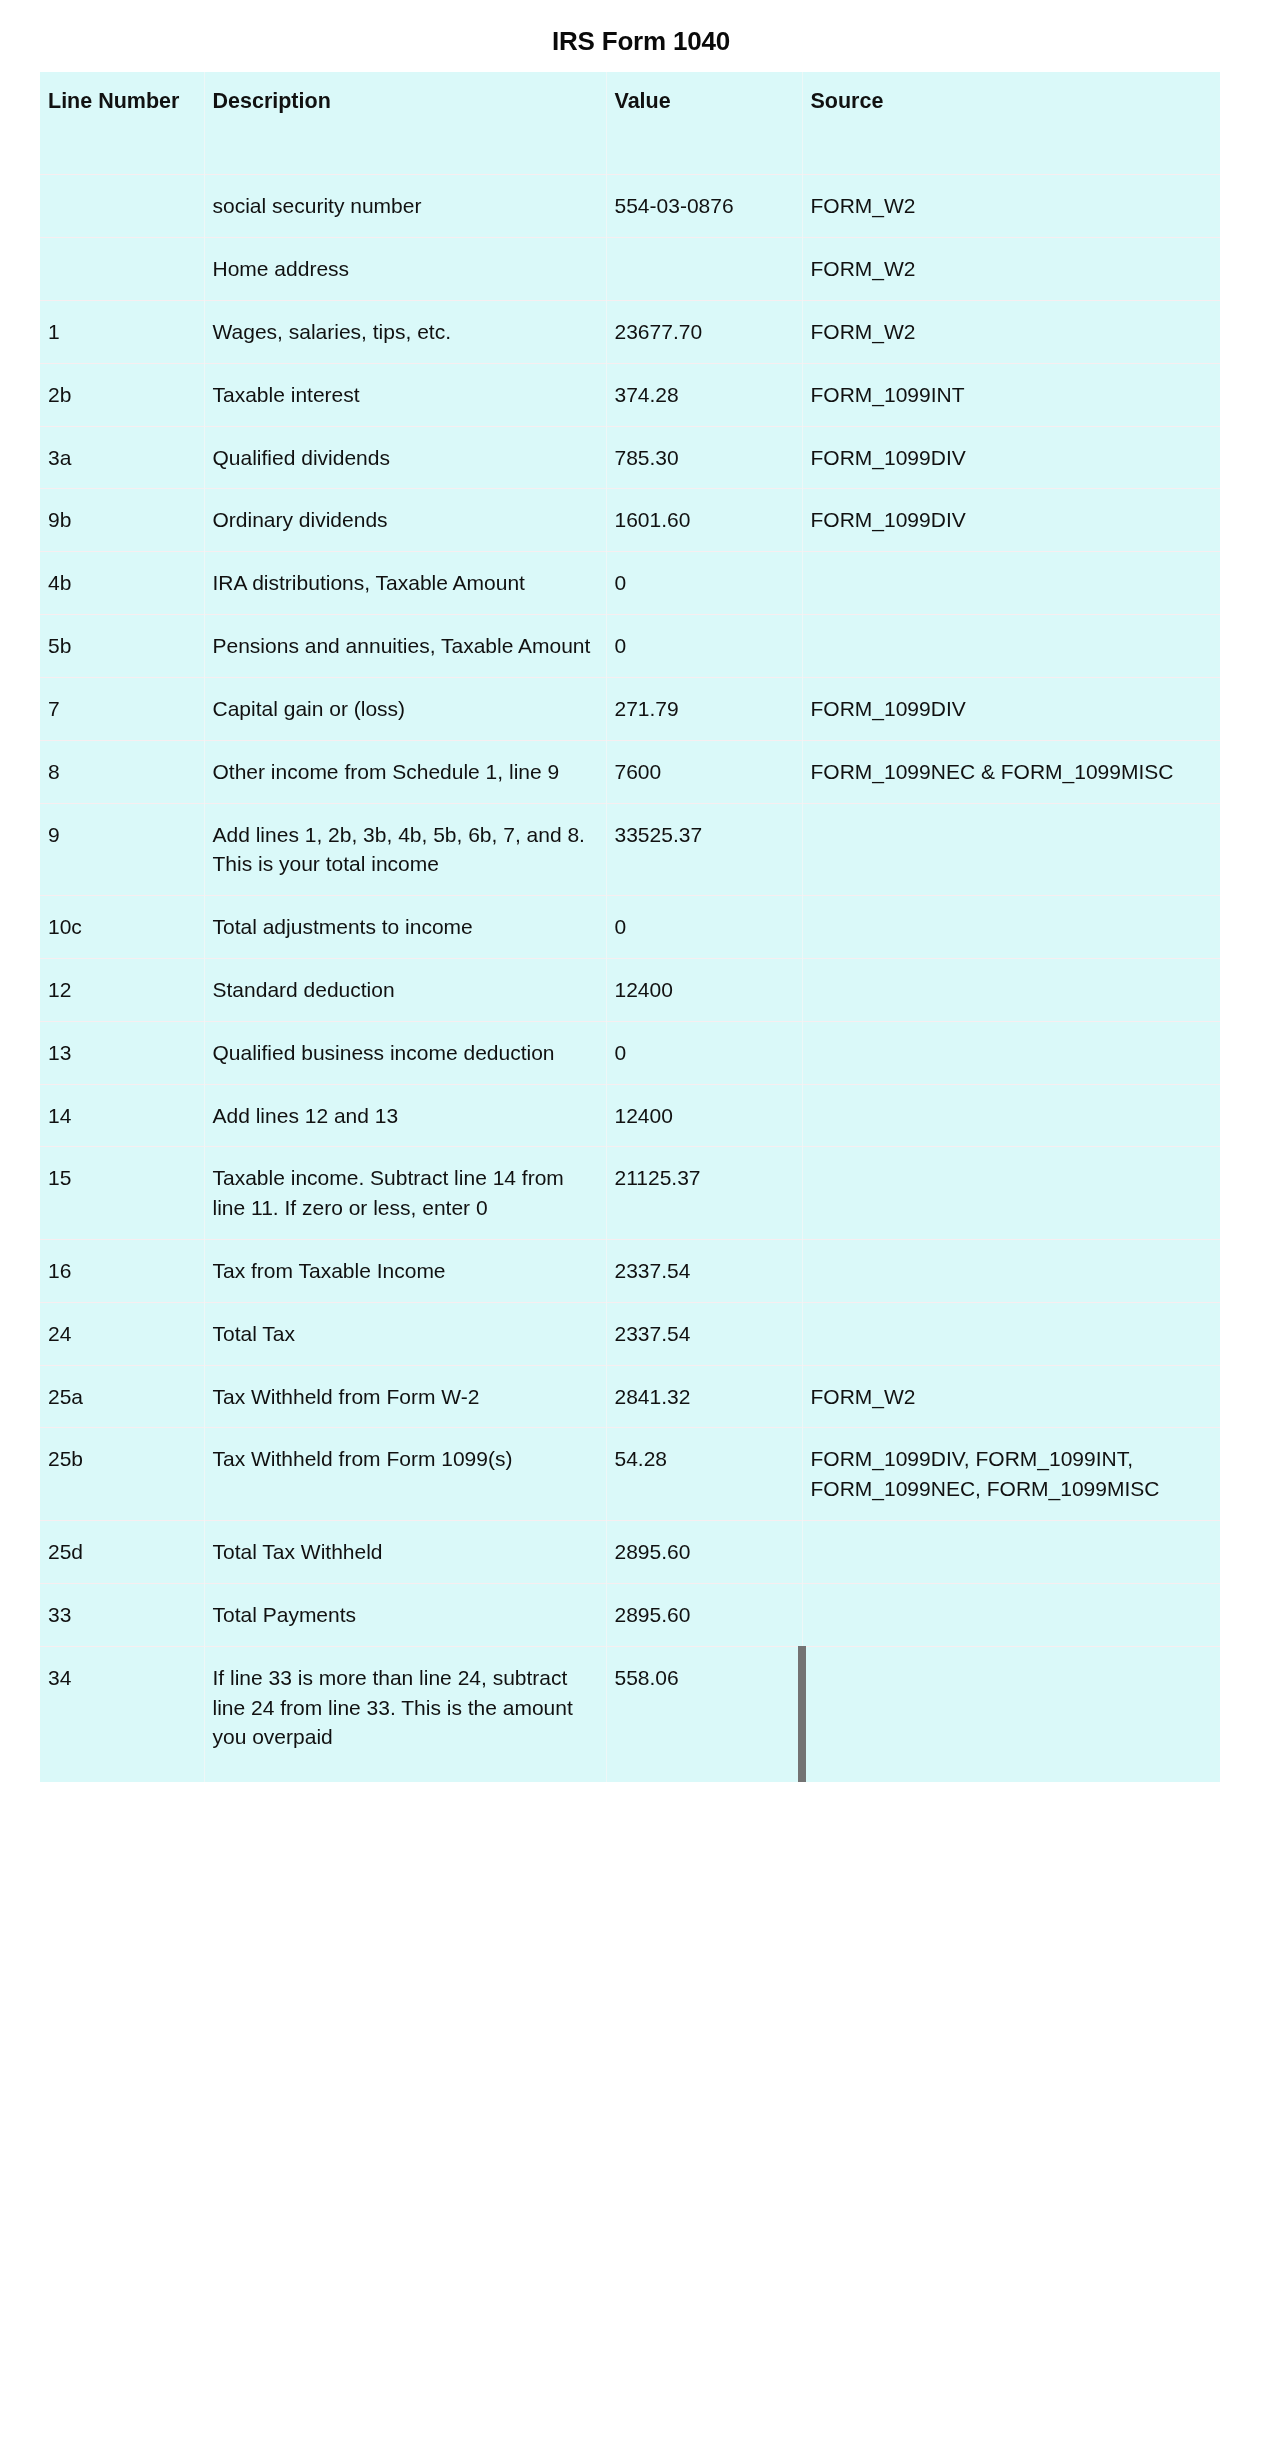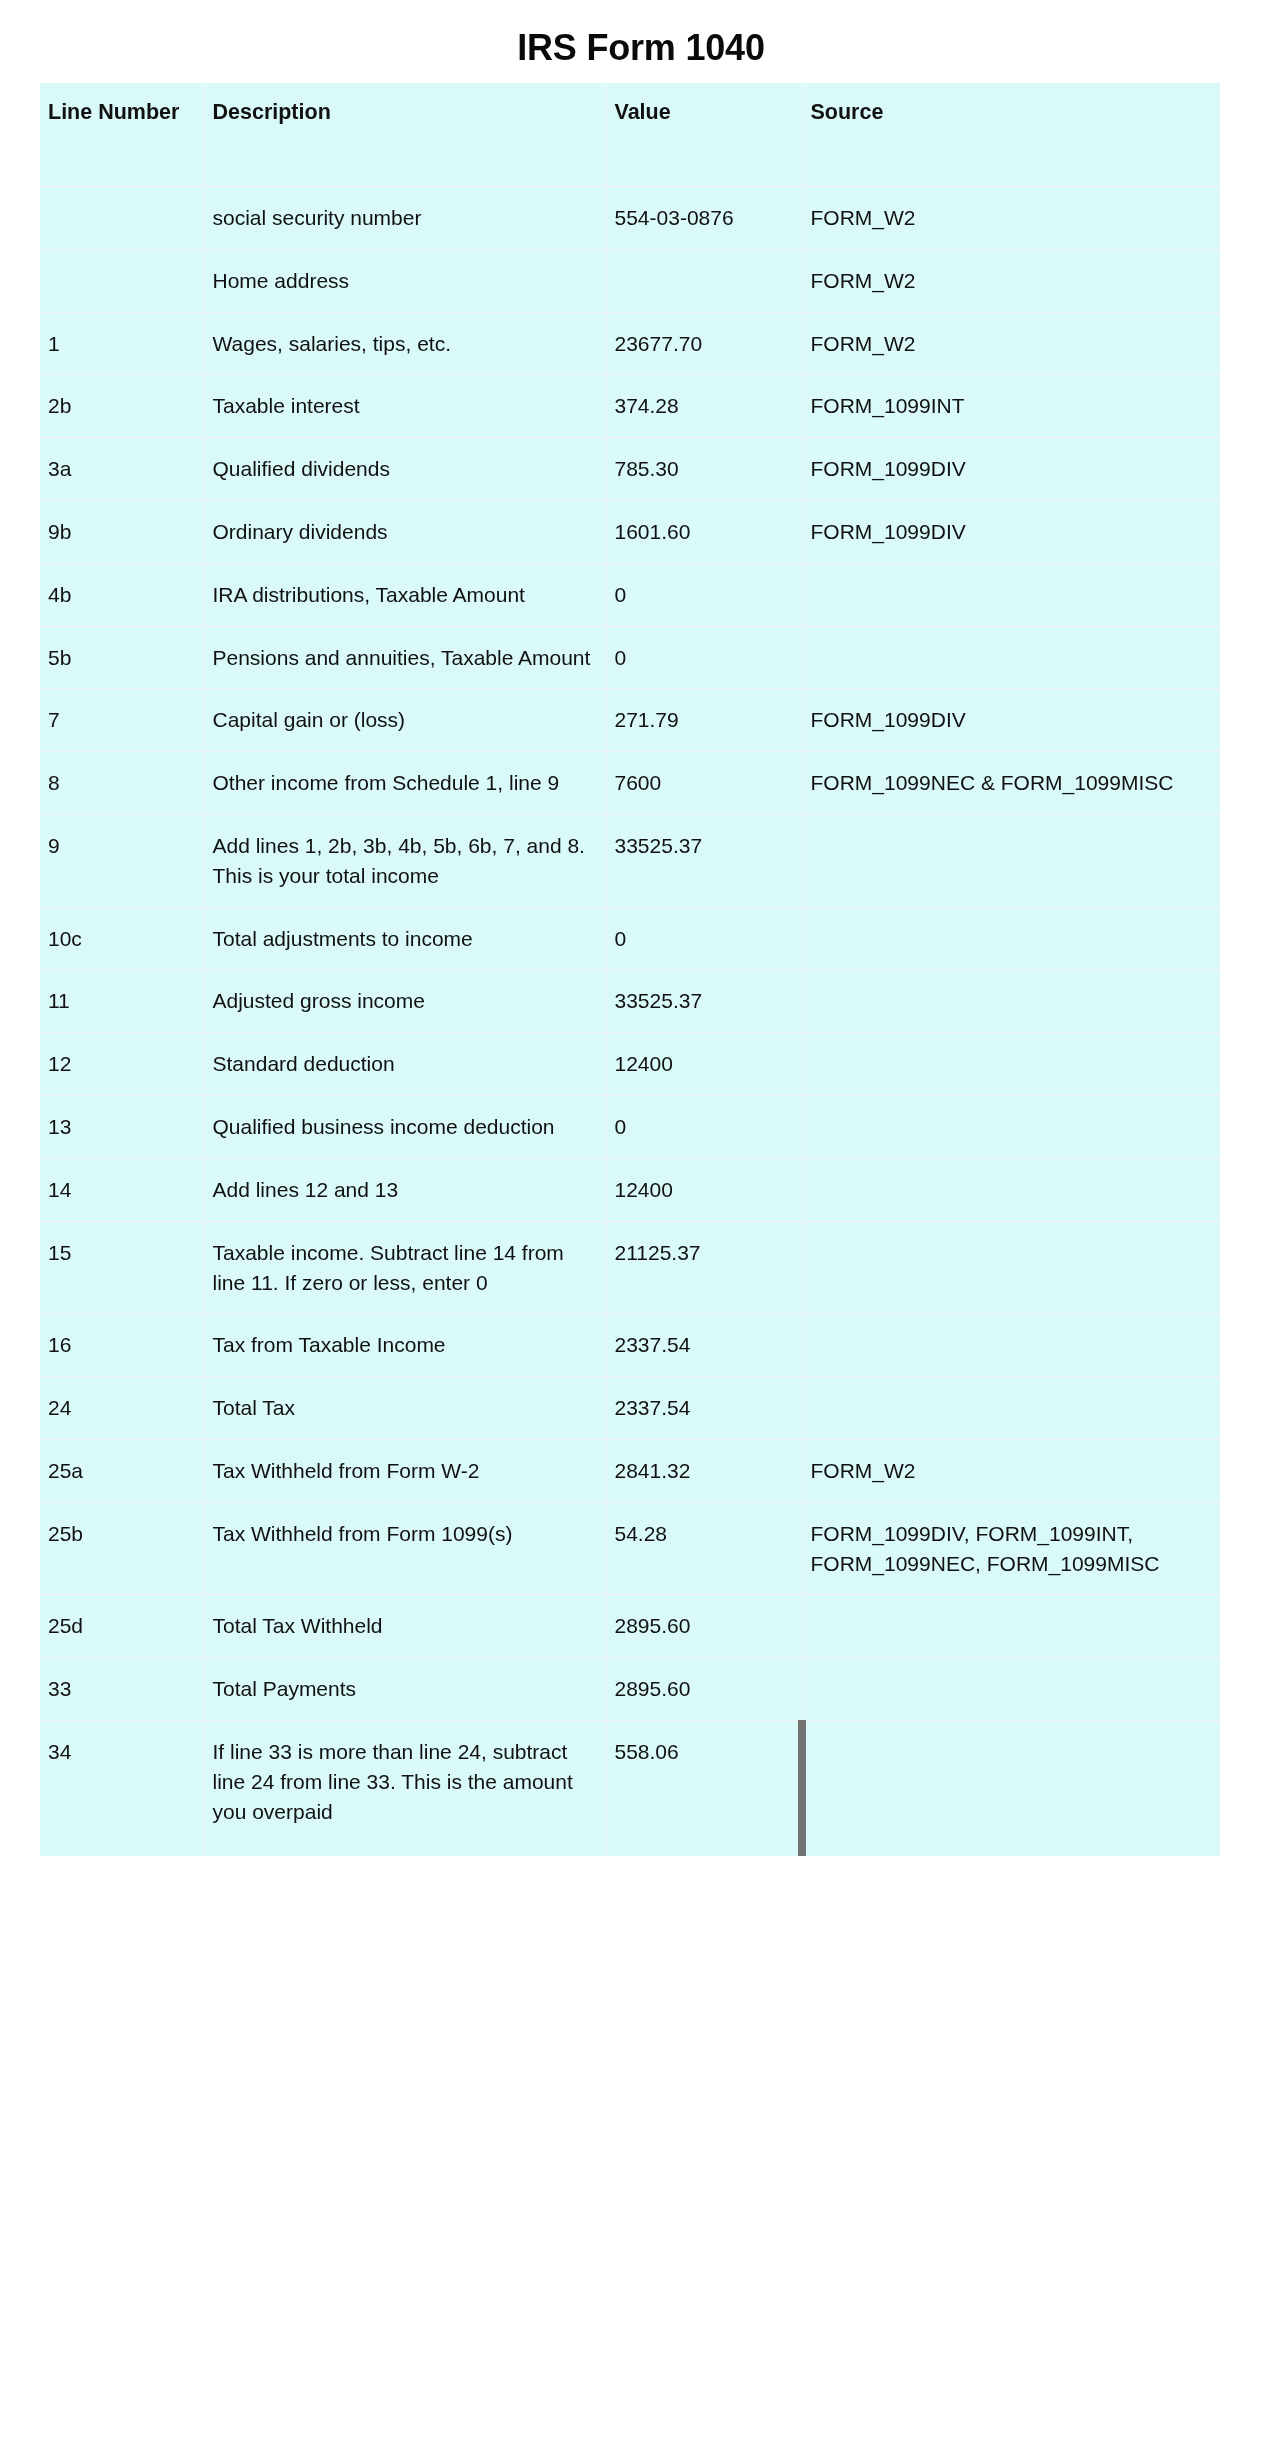--- a/index.html
+++ b/index.html
@@ -16,21 +16,21 @@
   }
   .page {
     position: relative;
     width: 1282px;
     height: 2464px;
     background: #ffffff;
     box-sizing: border-box;
   }
   .page-title {
     text-align: center;
-    font-size: 36px;
+    font-size: 26px;
     font-weight: bold;
     letter-spacing: -0.2px;
     color: #0a0a0a;
     margin: 0;
     padding-top: 27px;
     padding-bottom: 15px;
     line-height: 1.15;
   }
   .table-wrap {
     padding-left: 40px;
@@ -174,26 +174,20 @@
             <td class="value-cell">33525.37</td>
             <td></td>
           </tr>
           <tr>
             <td>10c</td>
             <td>Total adjustments to income</td>
             <td class="value-cell">0</td>
             <td></td>
           </tr>
           <tr>
-            <td>11</td>
-            <td>Adjusted gross income</td>
-            <td class="value-cell">33525.37</td>
-            <td></td>
-          </tr>
-          <tr>
             <td>12</td>
             <td>Standard deduction</td>
             <td class="value-cell">12400</td>
             <td></td>
           </tr>
           <tr>
             <td>13</td>
             <td>Qualified business income deduction</td>
             <td class="value-cell">0</td>
             <td></td>

